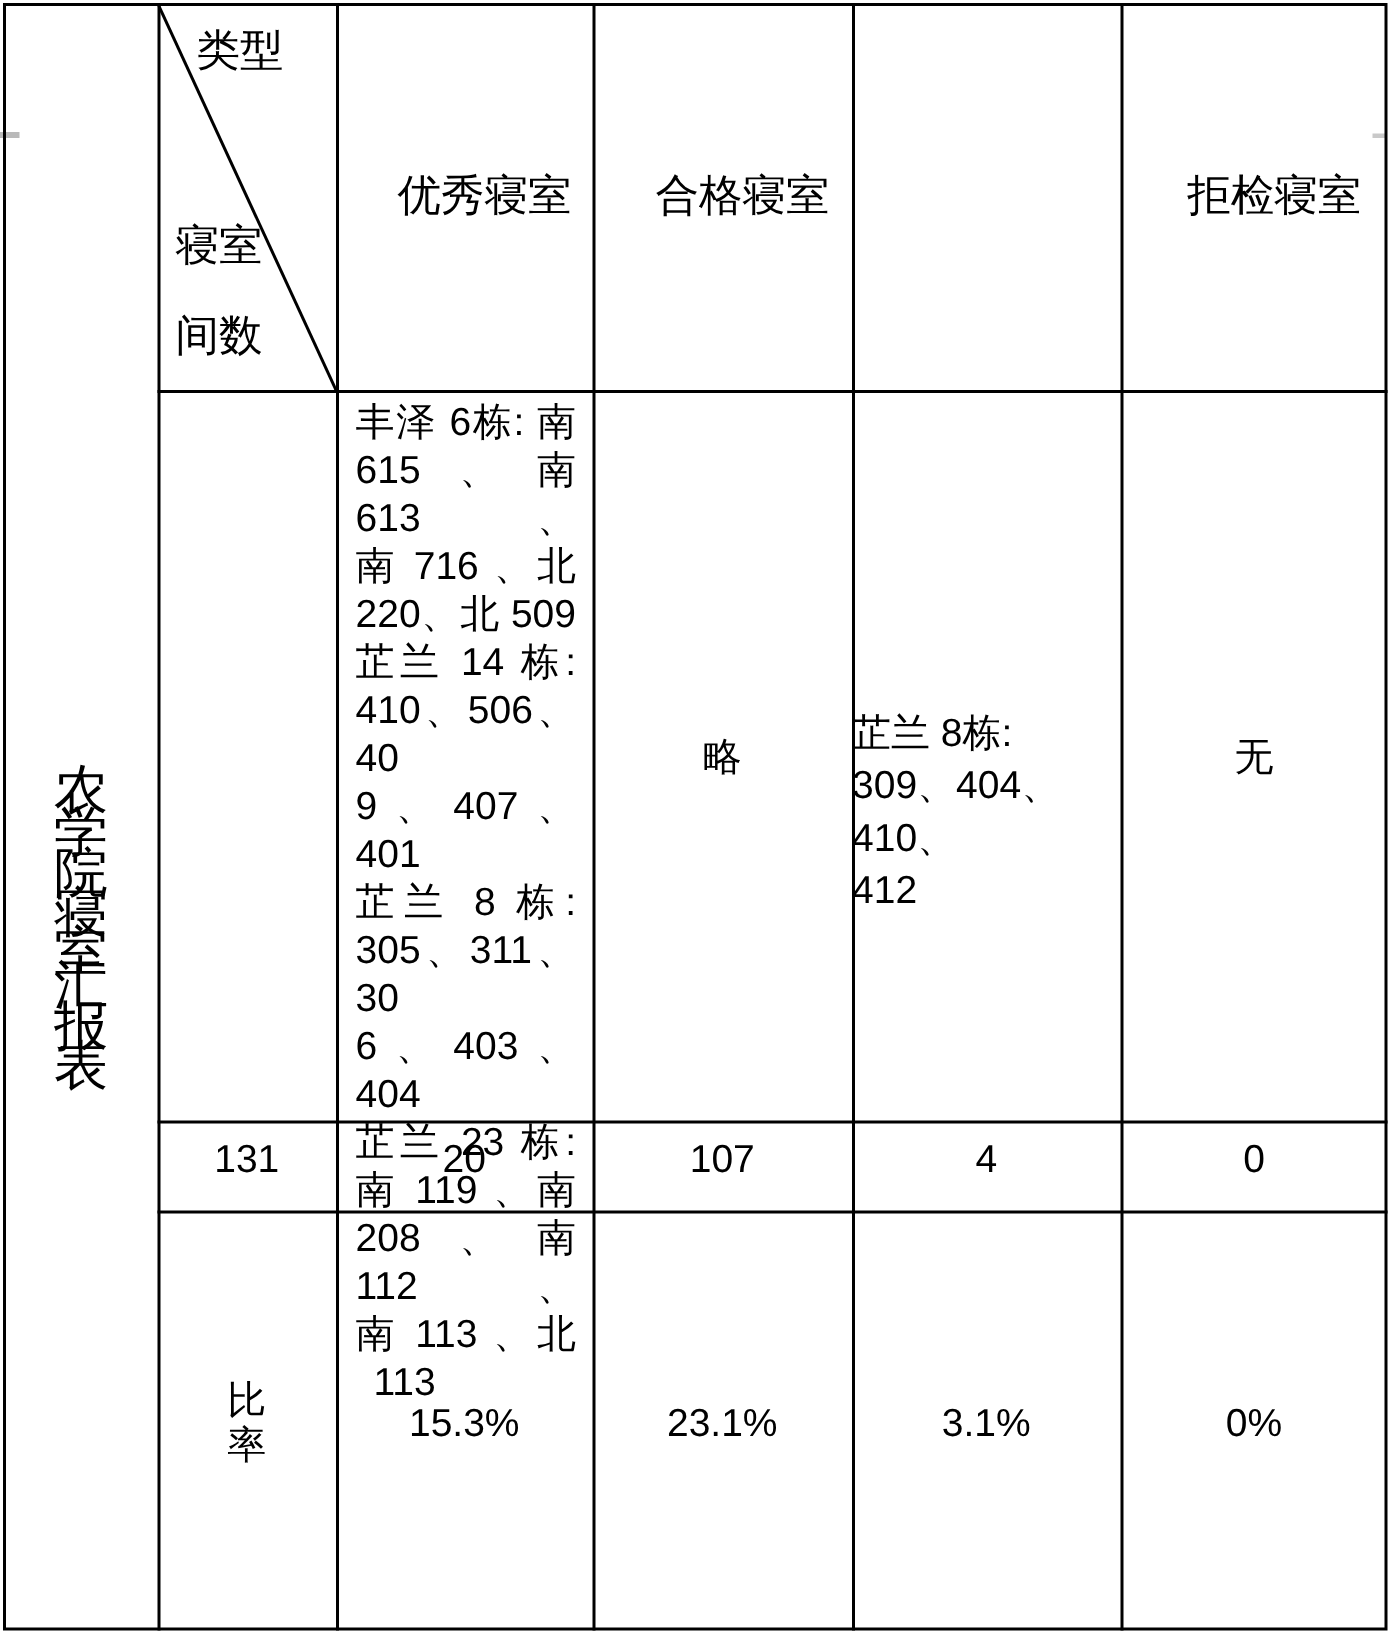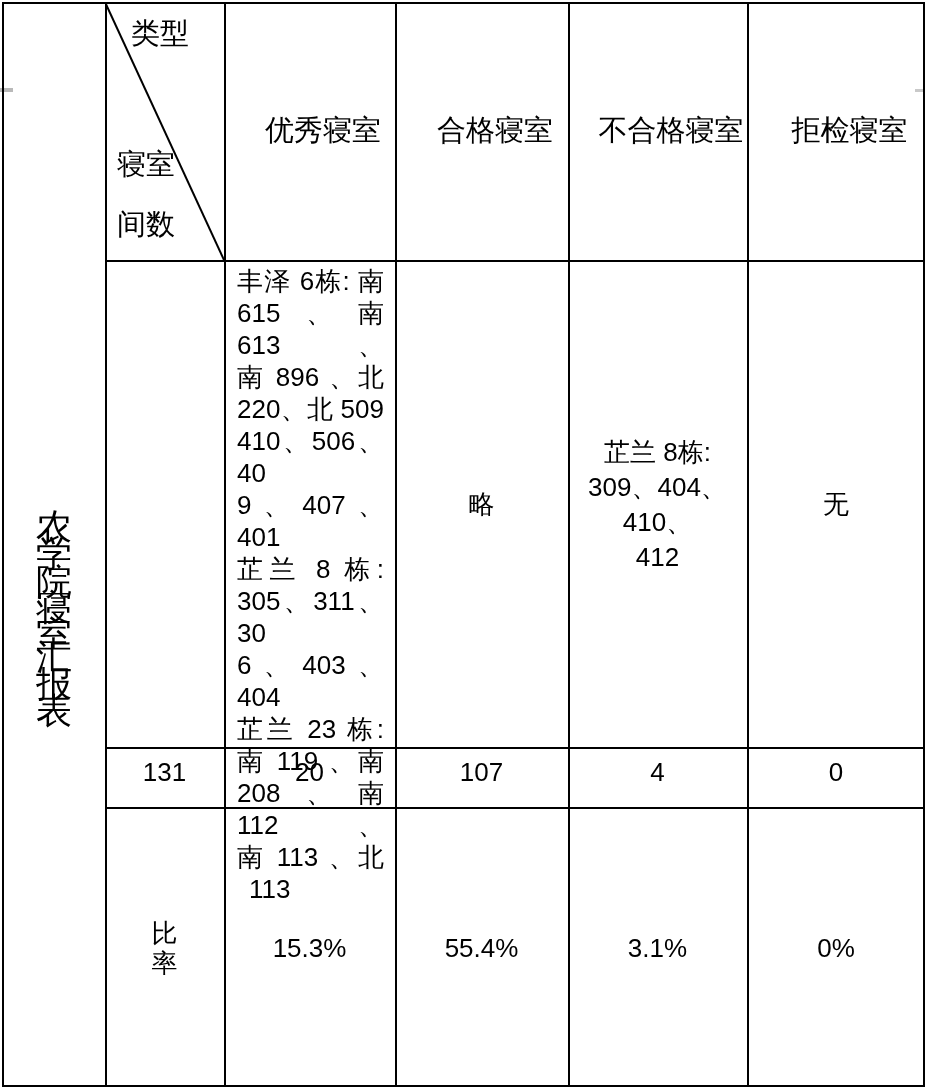--- a/index.html
+++ b/index.html
@@ -43,21 +43,21 @@
   
   .hcell { position: absolute; top: 2px; height: 258px; display: flex; align-items: center; justify-content: center; font-size: 29px; padding-left: 27px; }
   .col-a { left: 105px; width: 119px; }
   .col-b { left: 224px; width: 171px; }
   .col-c { left: 395px; width: 173px; text-align: right; }
   .col-d { left: 568px; width: 179px; }
   .col-e { left: 747px; width: 178px; }
 
   
   .dcell { position: absolute; top: 262px; height: 485px; display: flex; align-items: center; justify-content: center; font-size: 26px; }
-  .dcell.center-multi { white-space: pre-line; text-align: center; line-height: 35px; }
+  .dcell.center-multi { white-space: pre-line; line-height: 35px; margin-top: 36px; }
   .lines-cell {
     position: absolute; top: 262px; height: 485px; left: 224px; width: 171px;
     padding: 3px 11px 0 13px; font-size: 26px; line-height: 32px;
   }
   .lines-cell div { text-align: justify; text-align-last: justify; }
   .lines-cell div:last-child { text-align-last: left; margin-left: 12px; }
 
   
   .ncell { position: absolute; top: 749px; height: 46px; display: flex; align-items: center; justify-content: center; font-size: 26px; }
 
@@ -97,28 +97,28 @@
   <div class="title-cell">
     <span>农学院寝室汇报表</span>
   </div>
 
   <div class="corner-top">类型</div>
   <div class="corner-bottom">寝室
 间数</div>
 
   <div class="hcell col-b">优秀寝室</div>
   <div class="hcell col-c">合格寝室</div>
-  <div class="hcell col-d">不合格寝室</div>
   <div class="hcell col-e">拒检寝室</div>
 
   <div class="lines-cell">
       <div>丰泽 6栋: 南</div>
       <div>615、南 613、</div>
-      <div>南 896 、北</div>
+      <div>南 716 、北</div>
       <div>220、北 509</div>
+      <div>芷兰 14 栋:</div>
       <div>410、506、40</div>
       <div>9、407、401</div>
       <div>芷兰 8 栋:</div>
       <div>305、311、30</div>
       <div>6、403、404</div>
       <div>芷兰 23 栋:</div>
       <div>南 119 、南</div>
       <div>208、南 112、</div>
       <div>南 113 、北</div>
       <div>113</div>
@@ -131,17 +131,17 @@
 
   <div class="ncell col-a">131</div>
   <div class="ncell col-b">20</div>
   <div class="ncell col-c">107</div>
   <div class="ncell col-d">4</div>
   <div class="ncell col-e">0</div>
 
   <div class="rcell col-a multi">比
 率</div>
   <div class="rcell col-b">15.3%</div>
-  <div class="rcell col-c">55.4%</div>
+  <div class="rcell col-c">23.1%</div>
   <div class="rcell col-d">3.1%</div>
   <div class="rcell col-e">0%</div>
 
 </div>
 
 </body></html>

